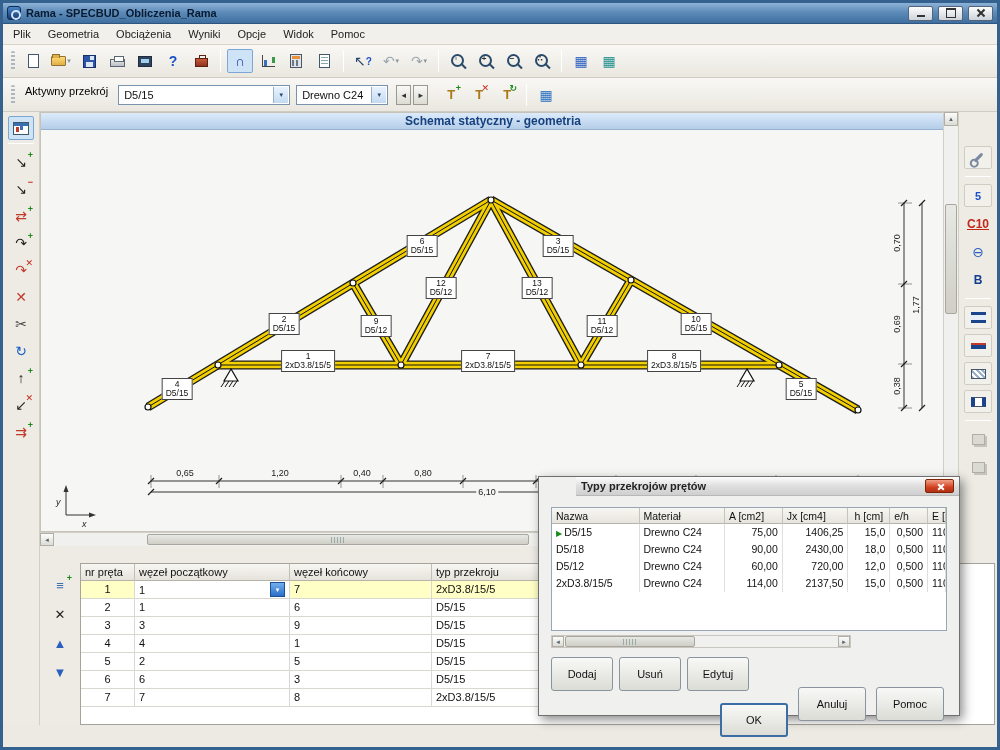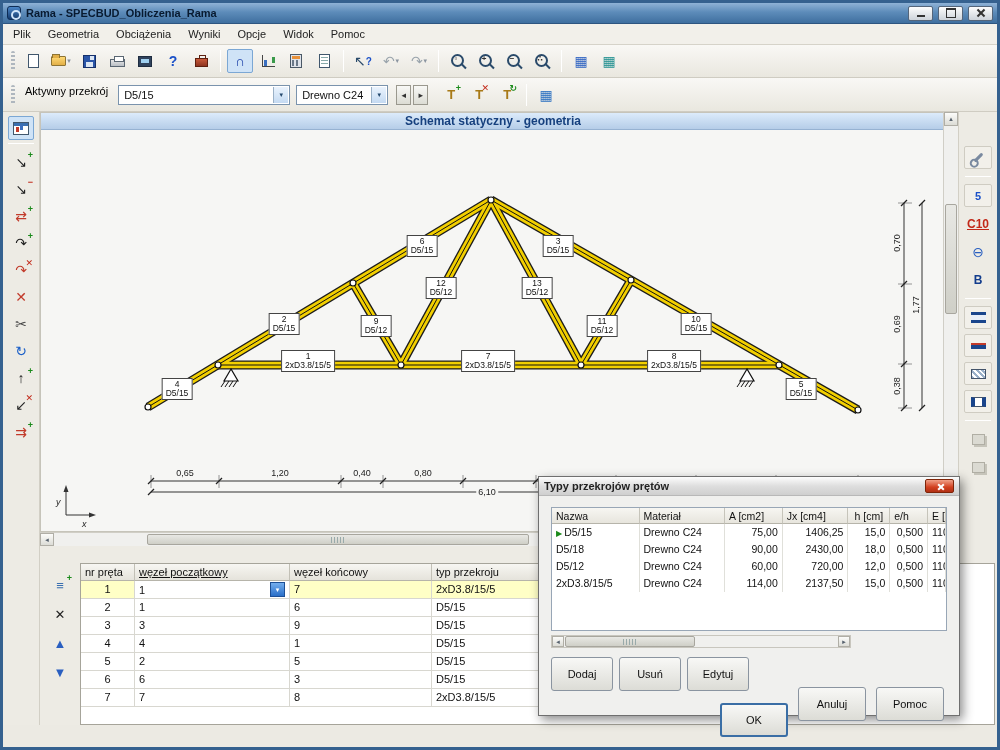--- a/index.html
+++ b/index.html
@@ -145,21 +145,21 @@
     overflow:hidden;white-space:nowrap;color:#111;}
   .g-head .g-cell{background:linear-gradient(#f7f6f2,#e5e3db);border-right-color:#c2c0b6;border-bottom-color:#b6b4aa;}
   .c-num{text-align:center;padding-left:0;padding-right:0;}
   .g-row.sel .g-cell{background:#ffffc6;}
   .g-row.sel .combo-cell{background:#fff;display:flex;justify-content:space-between;align-items:center;padding-top:0;}
   .cell-drop{width:15px;height:15px;background:linear-gradient(#74aeee,#2a6fc8);border:1px solid #1d4f95;color:#fff;
     font-size:7px;display:flex;align-items:center;justify-content:center;}
 
   
   .dialog{position:absolute;left:535px;top:473px;width:422px;height:240px;background:#f0f0ee;
-    border:1px solid #6f6f6f;box-shadow:3px 4px 10px rgba(0,0,0,.45);z-index:10;}
+    border:1px solid #6f6f6f;box-shadow:3px 4px 10px rgba(0,0,0,.45);z-index:10;padding-left:37px;}
   .dlg-title{height:19px;background:linear-gradient(#fdfdfd,#dedede 50%,#cfcfcf);border-bottom:1px solid #b8b8b8;
     display:flex;align-items:center;padding:0 5px;font-size:11px;font-weight:bold;color:#222;}
   .dlg-close{margin-left:auto;width:29px;height:14px;background:linear-gradient(#f0a088,#d24020 60%,#b03014);
     border:1px solid #7e2408;border-radius:2px;position:relative;}
   .dlg-close::before,.dlg-close::after{content:"";position:absolute;left:11px;top:6px;width:8px;height:2px;background:#fff;}
   .dlg-close::before{transform:rotate(45deg);} .dlg-close::after{transform:rotate(-45deg);}
   #dlg-grid{position:absolute;left:12px;top:30px;width:396px;height:124px;background:#fff;border:1px solid #98a6b6;
     overflow:hidden;font-size:10.5px;}
   .d-row{display:flex;height:17px;}
   .d-row.d-head{height:16px;}
@@ -579,21 +579,21 @@
         <div class="rw-btn">
           <span class="rw-g" style="color: rgb(42, 95, 192);">▲</span>
         </div>
         <div class="rw-btn">
           <span class="rw-g" style="color: rgb(42, 95, 192);">▼</span>
         </div>
       </div>
     <div id="bars-grid">
         <div class="g-row g-head">
           <div class="g-cell" style="width: 54px;">nr pręta</div>
-          <div class="g-cell" style="width: 155px; text-decoration: underline;">węzeł początkowy</div>
+          <div class="g-cell" style="width: 155px;">węzeł początkowy</div>
           <div class="g-cell" style="width: 142px;">węzeł końcowy</div>
           <div class="g-cell" style="width: 510px;">typ przekroju</div>
         </div>
         <div class="g-row sel">
           <div class="g-cell c-num" style="width: 54px;">1</div>
           <div class="g-cell combo-cell" style="width: 155px;">
             <span>1</span>
             <span class="cell-drop">▾</span>
           </div>
           <div class="g-cell" style="width: 142px;">7</div>

